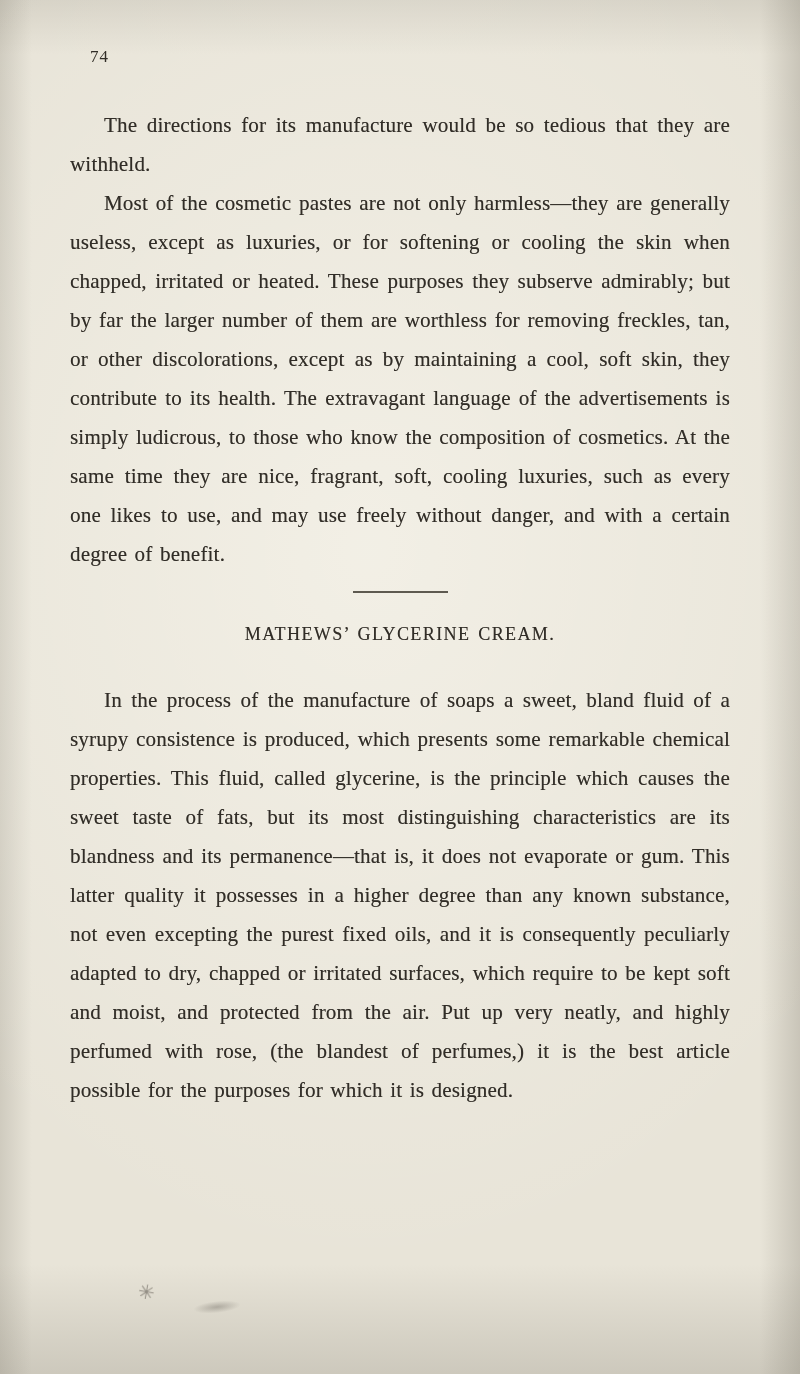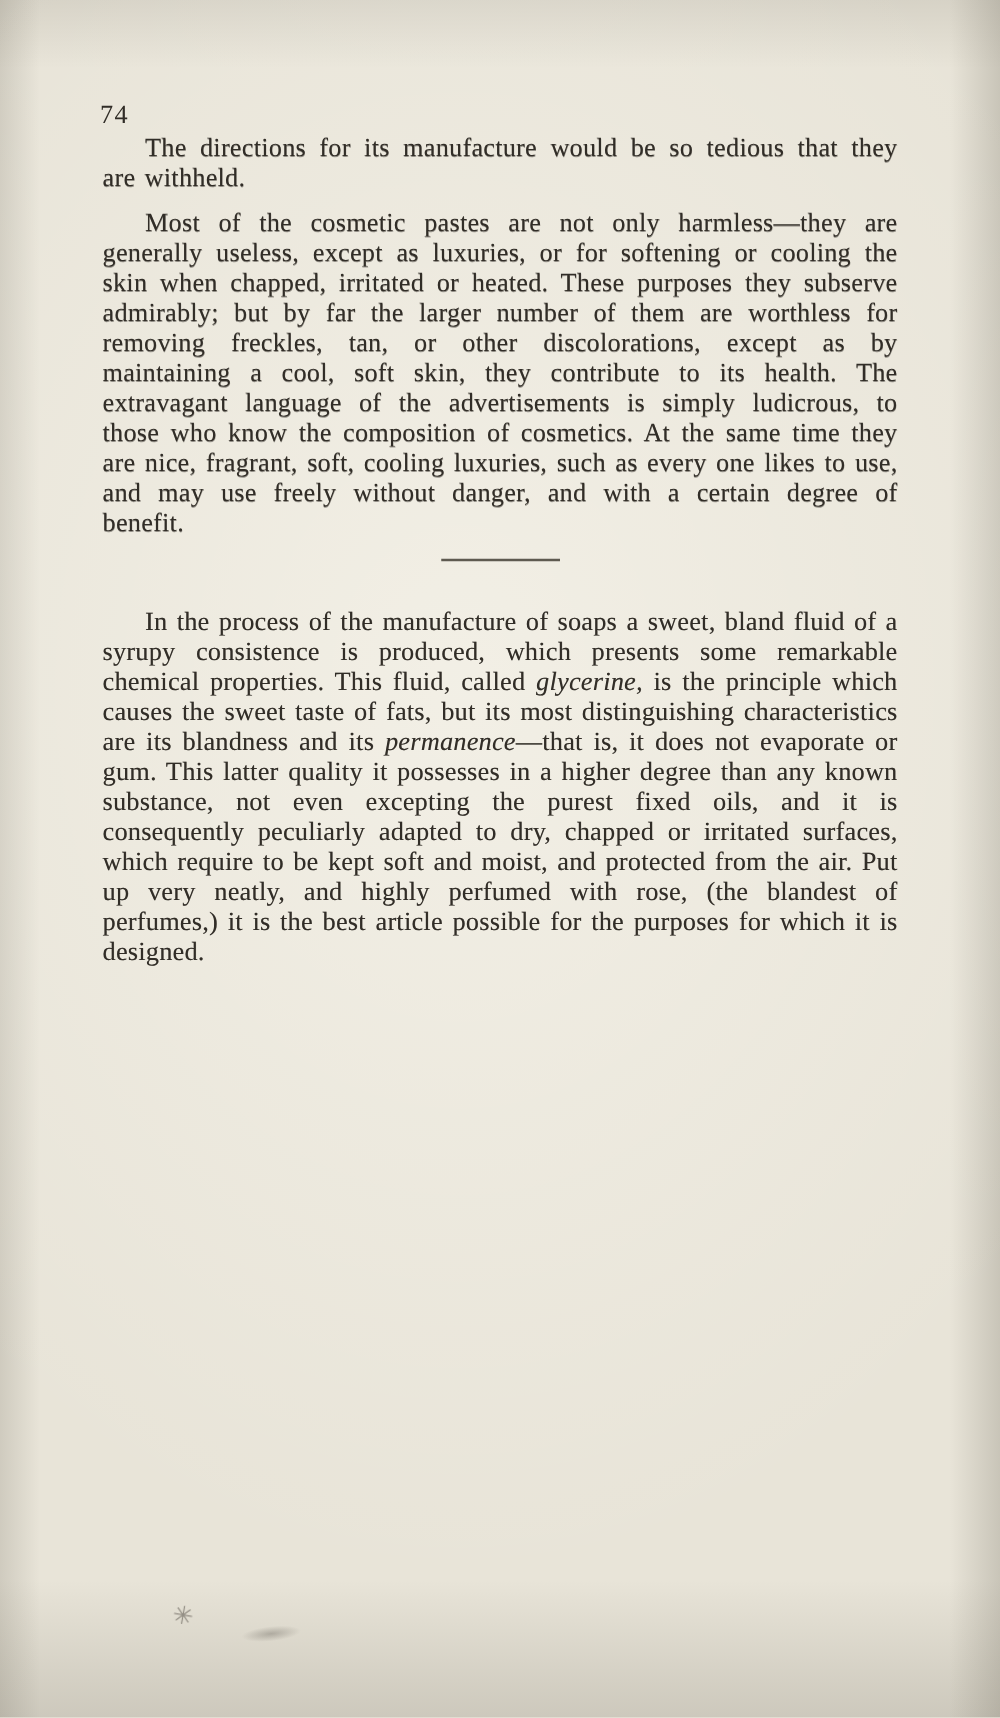--- a/index.html
+++ b/index.html
@@ -23,37 +23,36 @@
       linear-gradient(to bottom, rgba(108,103,90,0.14) 0%, rgba(108,103,90,0) 4%, rgba(108,103,90,0) 92%, rgba(108,103,90,0.22) 100%),
       #e8e4d8;
   }
   .running-header {
     position: relative;
     height: 22px;
     margin-bottom: 38px;
   }
   .page-number {
     position: absolute;
-    left: 10px;
+    left: 20px;
     top: 1px;
-    font-size: 21px;
+    font-size: 17px;
     letter-spacing: 1px;
-    margin-top: 32px;
   }
   .header-title {
     display: block;
     text-align: center;
     font-size: 15px;
     letter-spacing: 2.6px;
     word-spacing: 3px;
   }
   .body-para {
-    margin: 12px;
+    margin: 0;
     font-size: 21px;
-    line-height: 24px;
+    line-height: 39px;
     text-align: justify;
     text-indent: 34px;
     letter-spacing: 0.2px;
     word-spacing: 2px;
     text-shadow: 0.2px 0.2px 0.4px rgba(40,36,30,0.45);
   }
   .divider {
     width: 95px;
     border-top: 2px solid #5e5a50;
     margin: 17px auto 0 auto;
@@ -61,21 +60,21 @@
   .section-heading {
     margin: 31px 0 0 0;
     text-align: center;
     font-size: 18px;
     font-weight: normal;
     letter-spacing: 1.4px;
     word-spacing: 2px;
     text-shadow: 0.2px 0.2px 0.4px rgba(40,36,30,0.45);
   }
   .glycerine-para { margin-top: 36px; }
-  .em { font-style: italic; }
+  .em { }
   .smudge-star {
     position: absolute;
     left: 138px;
     top: 1280px;
     font-size: 20px;
     color: rgba(96,92,84,0.6);
     filter: blur(0.4px);
     transform: rotate(10deg);
   }
   .smudge-streak {
@@ -96,19 +95,20 @@
   <header class="running-header">
     <span class="page-number">74</span>
   </header>
 
   <p class="body-para">The directions for its manufacture would be so tedious that they are withheld.</p>
 
   <p class="body-para">Most of the cosmetic pastes are not only harmless—they are generally useless, except as luxuries, or for softening or cooling the skin when chapped, irritated or heated. These purposes they subserve admirably; but by far the larger number of them are worthless for removing freckles, tan, or other discolorations, except as by maintaining a cool, soft skin, they contribute to its health. The extravagant language of the advertisements is simply ludicrous, to those who know the composition of cosmetics. At the same time they are nice, fragrant, soft, cooling luxuries, such as every one likes to use, and may use freely without danger, and with a certain degree of benefit.</p>
 
   <div class="divider"></div>
 
+  <h2 class="section-heading">MATHEWS’ GLYCERINE CREAM.</h2>
 
   <p class="body-para glycerine-para"><span>In the process of the manufacture of soaps a sweet, bland fluid of a syrupy consistence is produced, which presents some remarkable chemical properties. This fluid, called </span><span class="em">glycerine,</span><span> is the principle which causes the sweet taste of fats, but its most distinguishing characteristics are its blandness and its </span><span class="em">permanence</span><span>—that is, it does not evaporate or gum. This latter quality it possesses in a higher degree than any known substance, not even excepting the purest fixed oils, and it is consequently peculiarly adapted to dry, chapped or irritated surfaces, which require to be kept soft and moist, and protected from the air. Put up very neatly, and highly perfumed with rose, (the blandest of perfumes,) it is the best article possible for the purposes for which it is designed.</span></p>
 
   <div class="smudge-star">✳</div>
   <div class="smudge-streak"></div>
 
 </div>
 
 </body></html>

